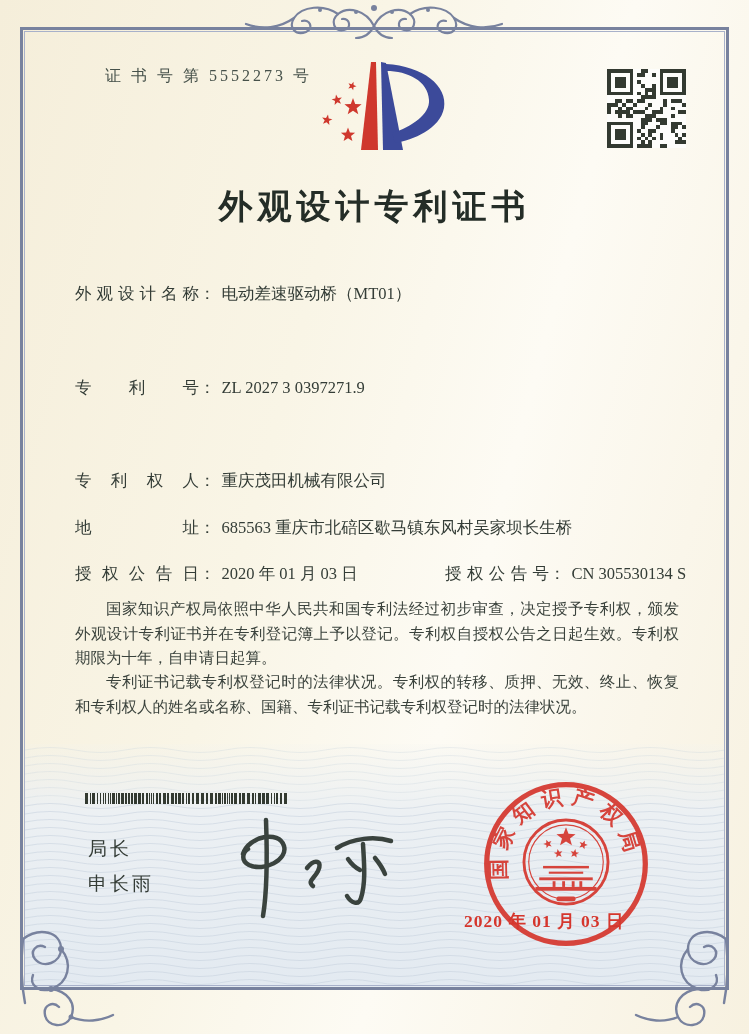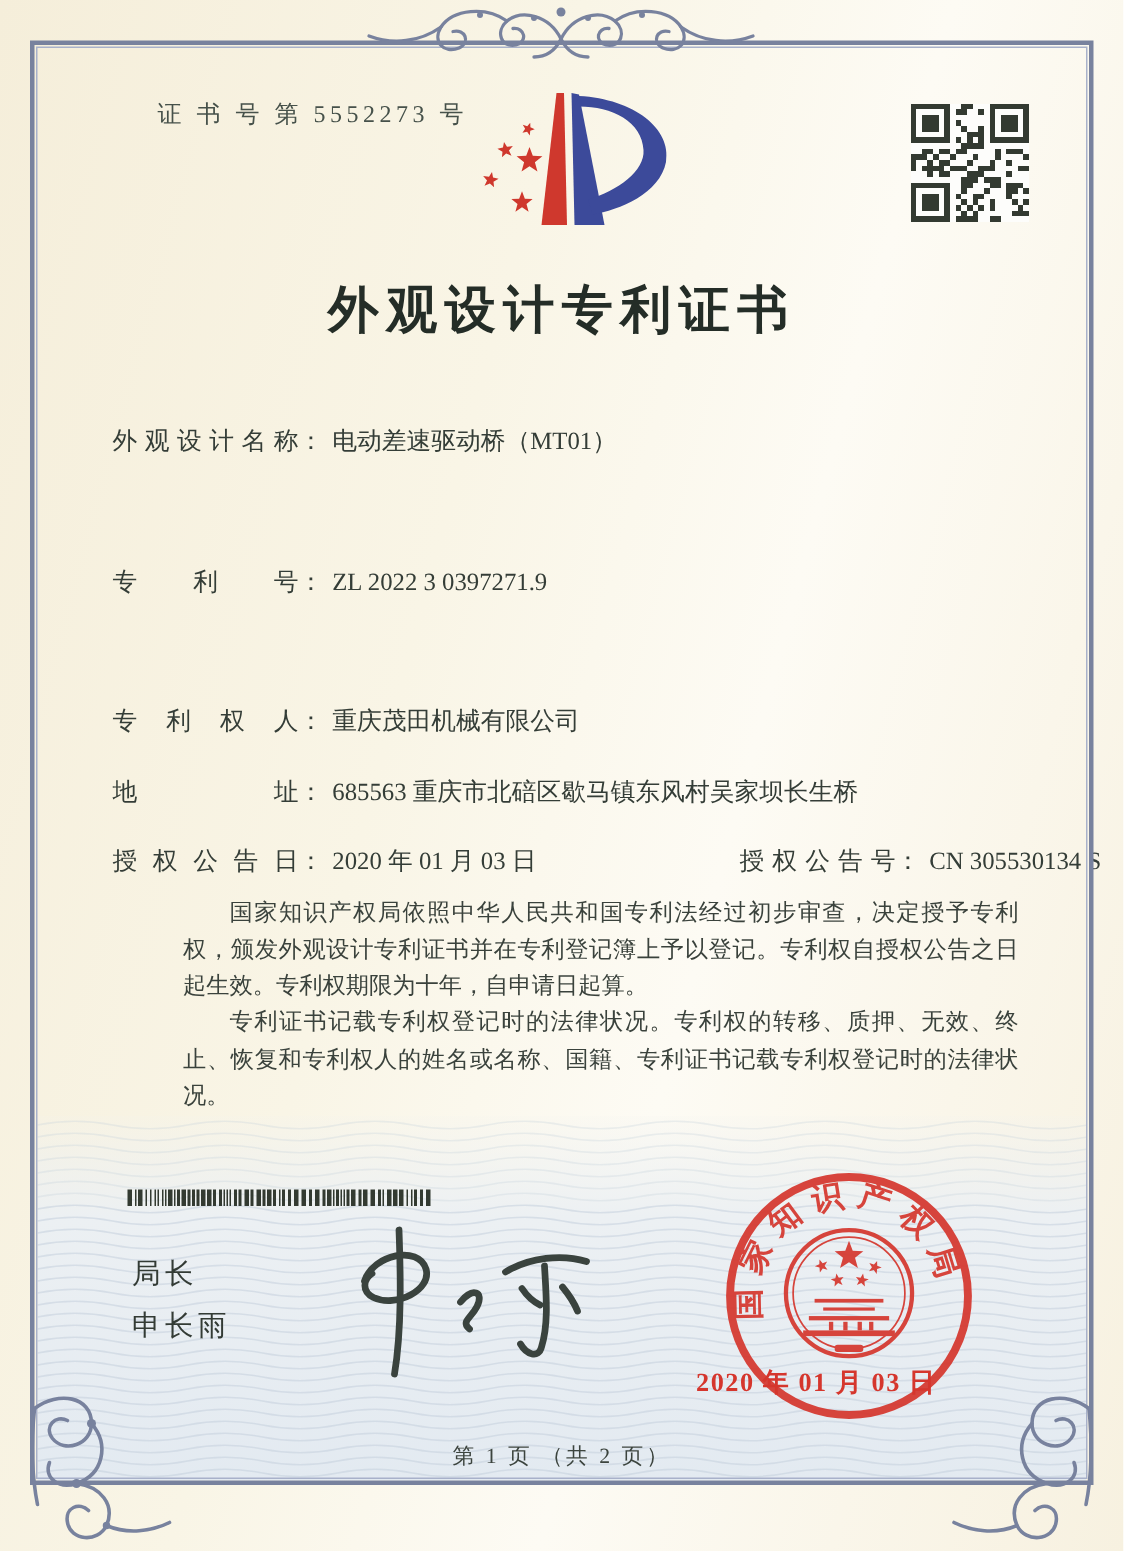--- a/index.html
+++ b/index.html
@@ -20,24 +20,24 @@
   .corner-right{right:13px;top:925px;transform:scaleX(-1);}
   .cert-no{position:absolute;left:75px;top:66px;font-size:16px;letter-spacing:3px;color:#46514a;z-index:3;margin-left:30px;}
   .logo{position:absolute;left:298px;top:50px;width:175px;height:128px;z-index:3;}
   .qr{position:absolute;left:607px;top:69px;width:79px;height:79px;z-index:3;}
   .title{position:absolute;left:0;right:0;top:184px;text-align:center;font-size:34px;font-weight:600;
     letter-spacing:5px;color:#242d27;z-index:3;font-family:Liberation Serif, serif;}
   .row{position:absolute;left:75px;right:60px;font-size:16.5px;z-index:3;white-space:nowrap;}
   .flabel{display:inline-block;width:124px;text-align:justify;text-align-last:justify;vertical-align:bottom;}
   .fcolon{display:inline-block;margin-right:6px;}
   .r0{top:283px}.r1{top:330px}.r2{top:377px}.r3{top:424px}.r4{top:470px}.r5{top:517px}.r6{top:563px}
-  .grant2{position:absolute;left:370px;top:0;white-space:nowrap;margin-left:48px;}
+  .grant2{position:absolute;left:370px;top:0;white-space:nowrap;}
   .grant2 .flabel{width:104px;}
   .para{position:absolute;left:75px;right:70px;font-size:15.5px;line-height:24.5px;text-align:justify;
-    text-indent:2em;color:#3a423c;z-index:3;margin-left:47px;}
+    text-indent:2em;color:#3a423c;z-index:3;}
   .p1{top:597px}.p2{top:670px}
   .barcode{position:absolute;left:85px;top:793px;width:205px;height:11px;z-index:3;font-size:0;}
   .barcode i{display:inline-block;height:11px;background:var(--qr,#30352f);}
   .director{position:absolute;left:88px;z-index:3;font-size:19px;letter-spacing:3px;color:#333b35;}
   .d1{top:836px}.d2{top:871px}
   .signature{position:absolute;left:203px;top:810px;width:200px;height:112px;z-index:3;}
   .seal{position:absolute;left:480px;top:778px;width:172px;height:172px;z-index:4;opacity:.92;}
   .seal-date{position:absolute;left:464px;top:909px;z-index:5;font-size:17.5px;letter-spacing:1px;
     color:var(--seal-red,#d5362d);white-space:nowrap;font-weight:600;}
   .page-foot{position:absolute;left:0;right:0;top:961px;text-align:center;font-size:14.5px;letter-spacing:2px;color:#3c443e;z-index:3;}
@@ -262,21 +262,21 @@
       <rect x="14" y="20" width="1" height="1" fill="#333a31"></rect>
       <rect x="15" y="20" width="1" height="1" fill="#333a31"></rect>
     </svg>
 
   <div class="title">外观设计专利证书</div>
 
   <div class="row r0">
     <span class="flabel">外观设计名称</span><span class="fcolon">：</span><span>电动差速驱动桥（MT01）</span>
   </div>
   <div class="row r2">
-    <span class="flabel">专利号</span><span class="fcolon">：</span><span>ZL 2022 3 0397271.9</span>
+    <span class="flabel">专利号</span><span class="fcolon">：</span><span>ZL 2027 3 0397271.9</span>
   </div>
   <div class="row r4">
     <span class="flabel">专利权人</span><span class="fcolon">：</span><span>重庆茂田机械有限公司</span>
   </div>
   <div class="row r5">
     <span class="flabel">地址</span><span class="fcolon">：</span><span>685563 重庆市北碚区歇马镇东风村吴家坝长生桥</span>
   </div>
   <div class="row r6">
     <span class="flabel">授权公告日</span><span class="fcolon">：</span><span>2020 年 01 月 03 日</span>
     <span class="grant2">
@@ -324,15 +324,14 @@
       <rect x="76" y="108" width="3" height="6"></rect>
         <rect x="86" y="108" width="3" height="6"></rect>
       <rect x="96" y="108" width="3" height="6"></rect>
         <rect x="104" y="108" width="3" height="6"></rect>
       <rect x="58" y="114" width="64" height="4"></rect>
       <rect x="80" y="124" width="20" height="5" rx="2"></rect>
     </g>
   </svg>
   <div class="seal-date">2020 年 01 月 03 日</div>
 
-  <div class="page-foot">第 1 页 （共 2 页）</div>
 
 </div>
 
 </body></html>

